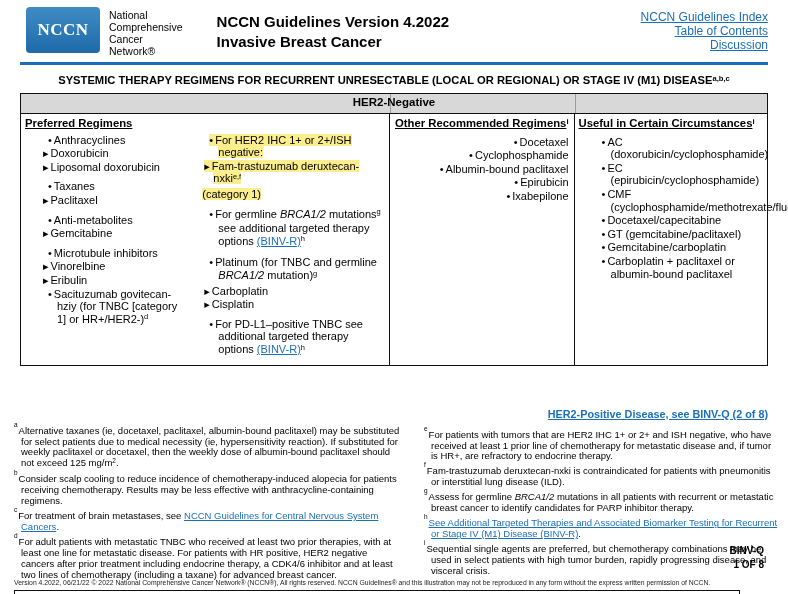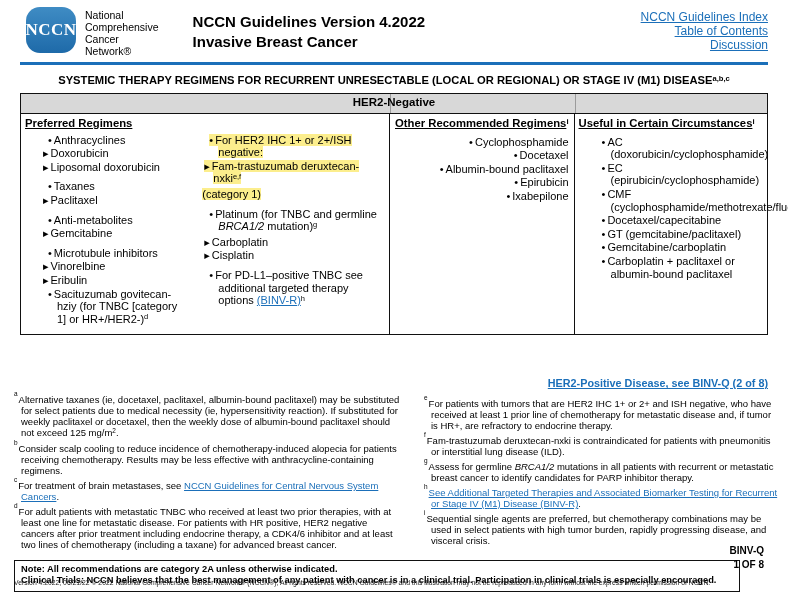--- a/index.html
+++ b/index.html
@@ -1,20 +1,20 @@
 <!DOCTYPE html>
 <html style="--link: #1b6fb9; --rule: #1b6fb9; --gray: #d8d8d8; --hl: #fcee8d; --logo: #2a7ab8;"><head>
 <meta charset="utf-8">
 <style>
   html,body{margin:0;padding:0;background:#fff;}
   .page{position:relative;width:788px;height:594px;background:#fff;overflow:hidden;
         font-family:"Liberation Sans", sans-serif;color:#000;}
   
   .topbar{display:flex;align-items:flex-start;padding:7px 20px 0 26px;}
-  .logo{width:50px;height:46px;border-radius:14px;flex:0 0 auto;
+  .logo{width:74px;height:46px;border-radius:4px;flex:0 0 auto;
         background:linear-gradient(180deg,#3f8cc4,#1e6aa9);
         color:#fff;display:flex;align-items:center;justify-content:center;
         font-family:"Liberation Serif",serif;font-weight:bold;font-size:17px;letter-spacing:.5px;}
   .org{margin-left:9px;font-size:10.5px;line-height:12px;padding-top:2px;}
   .titles{margin-left:34px;padding-top:5px;font-weight:bold;font-size:15px;line-height:20px;white-space:nowrap;}
   .navlinks{margin-left:auto;text-align:right;font-size:12px;line-height:14px;padding-top:3px;}
   .navlinks a{display:block;color:var(--link);text-decoration:underline;cursor:pointer;}
   .rule{height:3px;background:var(--rule);margin:5px 20px 0 20px;}
   
   .syshead{text-align:center;font-weight:bold;font-size:11.2px;margin-top:9px;}
@@ -108,32 +108,33 @@
               <div class="item lvl2"><span class="iline"><span class="marker">▸</span><span>Gemcitabine</span></span></div>
               <div class="item lvl1 gap"><span class="iline"><span class="marker">•</span><span>Microtubule inhibitors</span></span></div>
               <div class="item lvl2"><span class="iline"><span class="marker">▸</span><span>Vinorelbine</span></span></div>
               <div class="item lvl2"><span class="iline"><span class="marker">▸</span><span>Eribulin</span></span></div>
               <div class="item lvl1"><span class="iline"><span class="marker">•</span><span>Sacituzumab govitecan-hziy (for TNBC [category 1] or HR+/HER2-)</span><span class="f-sup">d</span></span></div>
             </div>
           <div class="subB">
               <div class="item lvl1"><span class="iline hl"><span class="marker">•</span><span>For HER2 IHC 1+ or 2+/ISH negative:</span></span></div>
               <div class="item lvl2"><span class="iline hl"><span class="marker">▸</span><span>Fam-trastuzumab deruxtecan-nxki</span><span class="f-sup">e,f</span></span></div>
               <div class="item lvl3"><span class="iline hl"><span>(category 1)</span></span></div>
+              <div class="item lvl1 gap"><span class="iline"><span class="marker">•</span><span>For germline </span><span class="f-i">BRCA1/2</span><span> mutations</span><span class="f-sup">g</span><span> see additional targeted therapy options </span><a class="lnk">(BINV-R)</a><span class="f-sup">h</span></span></div>
               <div class="item lvl1 gap"><span class="iline"><span class="marker">•</span><span>Platinum (for TNBC and germline </span><span class="f-i">BRCA1/2</span><span> mutation)</span><span class="f-sup">g</span></span></div>
               <div class="item lvl2"><span class="iline"><span class="marker">▸</span><span>Carboplatin</span></span></div>
               <div class="item lvl2"><span class="iline"><span class="marker">▸</span><span>Cisplatin</span></span></div>
               <div class="item lvl1 gap"><span class="iline"><span class="marker">•</span><span>For PD-L1–positive TNBC see additional targeted therapy options </span><a class="lnk">(BINV-R)</a><span class="f-sup">h</span></span></div>
             </div>
         </div>
       </div>
       <div class="gcol col2">
         <div class="colhead"><span class="uline">Other Recommended Regimens</span><span class="f-sup">i</span></div>
         <div>
+            <div class="item lvl1"><span class="iline"><span class="marker">•</span><span>Docetaxel</span></span></div>
             <div class="item lvl1"><span class="iline"><span class="marker">•</span><span>Cyclophosphamide</span></span></div>
-            <div class="item lvl1"><span class="iline"><span class="marker">•</span><span>Docetaxel</span></span></div>
             <div class="item lvl1"><span class="iline"><span class="marker">•</span><span>Albumin-bound paclitaxel</span></span></div>
             <div class="item lvl1"><span class="iline"><span class="marker">•</span><span>Epirubicin</span></span></div>
             <div class="item lvl1"><span class="iline"><span class="marker">•</span><span>Ixabepilone</span></span></div>
           </div>
       </div>
       <div class="gcol col3">
         <div class="colhead"><span class="uline">Useful in Certain Circumstances</span><span class="f-sup">i</span></div>
         <div>
             <div class="item lvl1"><span class="iline"><span class="marker">•</span><span>AC (doxorubicin/cyclophosphamide)</span></span></div>
             <div class="item lvl1"><span class="iline"><span class="marker">•</span><span>EC (epirubicin/cyclophosphamide)</span></span></div>

